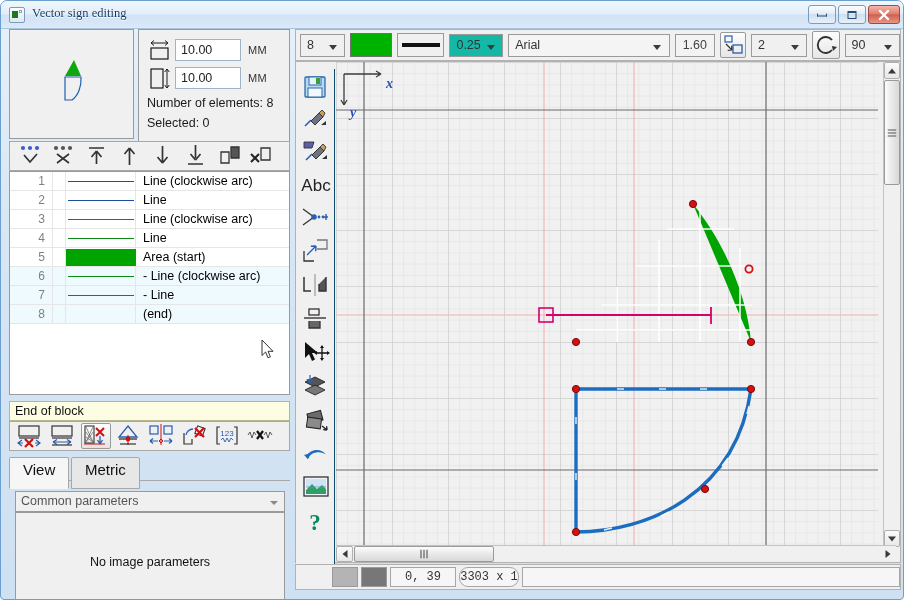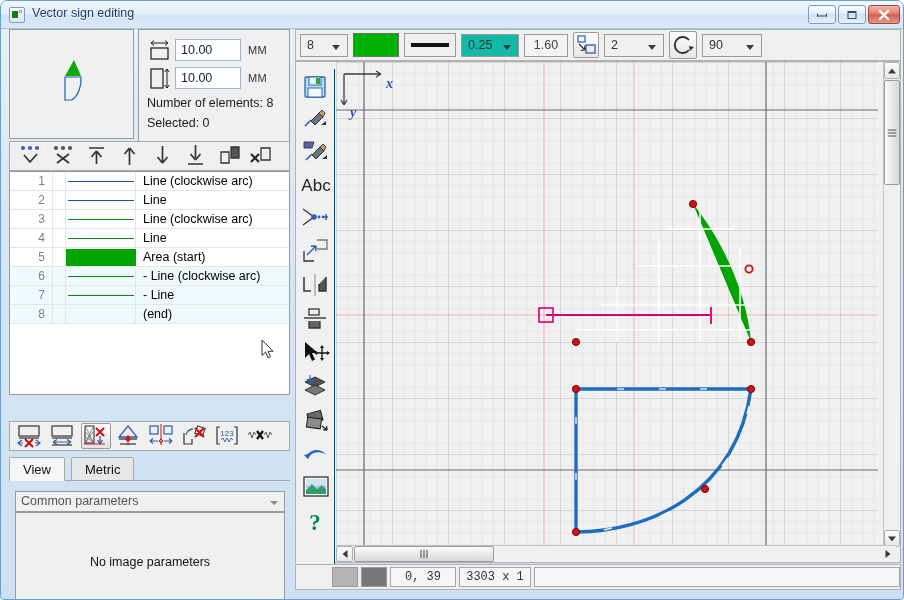--- a/index.html
+++ b/index.html
@@ -35,21 +35,21 @@
   .title-icon i {
     position: absolute; left: 2px; top: 3px; width: 6px; height: 7px;
     background: #1a7a1a; display: block;
   }
   .title-icon i.b {
     left: 9px; top: 2px; width: 3px; height: 3px; background: #ffffff;
     border: 1px solid #8aa; 
   }
   .title-text {
     position: absolute; left: 31px; top: 5px; font-size: 12.5px; color: #123a5e;
-    text-shadow: 0 1px 0 #ffffff; white-space: nowrap;
+    text-shadow: 0 1px 0 #ffffff; white-space: nowrap; font-family: Liberation Serif, serif;
   }
   .wbtns { position: absolute; right: 5px; top: 4px; display: flex; gap: 2px; }
   .wbtn {
     width: 28px; height: 19px; border-radius: 3px;
     border: 1px solid #7b9dbd;
     background: linear-gradient(180deg,#fafdff 0%,#e2eef9 45%,#cfe0f0 50%,#e7f1fb 100%);
     position: relative;
   }
   .wbtn.close {
     width: 32px;
@@ -113,22 +113,22 @@
     position: absolute; left: 4px; top: 392px; width: 281px; height: 30px;
     background: #f0f0f0; border: 1px solid #a8a8a8;
     display: flex; align-items: center; padding-left: 5px; gap: 3px;
   }
   .tb2btn { width: 30px; height: 26px; position: relative; }
   .tb2btn.on { border: 1px solid #9a9a9a; background: linear-gradient(180deg,#fefefe,#e4e4e4); border-radius: 2px; }
 
   
   .tabs { position: absolute; left: 4px; top: 428px; width: 281px; height: 24px; }
   .tab {
-    position: absolute; top: 0; height: 24px; padding: 0 13px; line-height: 23px;
-    font-size: 13px; color: #111; border: 1px solid #a8a8a8; background: #e7e7e7;
+    position: absolute; top: 0; height: 32px; padding: 0 13px; line-height: 23px;
+    font-size: 15px; color: #111; border: 1px solid #a8a8a8; background: #e7e7e7;
     border-radius: 2px 2px 0 0;
   }
   .tab.active { background: #f6f6f6; border-bottom-color: #f6f6f6; }
   .tabline { position: absolute; left: 0; top: 23px; width: 281px; height: 1px; background: #a8a8a8; }
 
   .combo2 {
     position: absolute; left: 10px; top: 462px; width: 270px; height: 21px;
     background: #f0f0f0; border: 1px solid #9a9a9a; font-size: 12.5px;
     color: #555; line-height: 19px; padding-left: 5px;
   }
@@ -401,20 +401,21 @@
           </div>
         </div>
     </div>
 
     <div style="position:absolute; left:256px; top:310px; pointer-events:none;">
       <svg width="14" height="21" viewBox="0 0 14 21">
         <path d="M1 1 L1 16.5 L4.6 13 L7 18.8 L9.4 17.8 L7.1 12.3 L12 12.3 Z" fill="#ffffff" stroke="#333" stroke-width="1"></path>
       </svg>
     </div>
 
+    <div class="eob">End of block</div>
 
     <div class="tb2">
       <div class="tb2btn">
         <svg width="28" height="25" viewBox="0 0 28 25">
           <rect x="4" y="3" width="20" height="10" fill="none" stroke="#333" stroke-width="1.2"></rect>
           <path d="M4 15 L24 15" stroke="#333" stroke-width="1.2"></path>
           <path d="M3 20 l5 0 M25 20 l-5 0 M7 17 l-4 3 l4 3 M21 17 l4 3 l-4 3" stroke="#2a5db0" stroke-width="1.2" fill="none"></path>
           <path d="M10 16 L18 24 M18 16 L10 24" stroke="#cc1111" stroke-width="2.2"></path>
         </svg>
       </div>
@@ -499,20 +500,24 @@
       <span>8</span>
       <span class="arr"></span>
     </div>
     <div class="swatch" id="colorswatch" style="background: rgb(0, 178, 0);"></div>
     <div class="widthbox">
         <div class="ln"></div>
       </div>
     <div class="combo" style="width:58px; background:#14b8a6;">
       <span>0.25</span>
       <span class="arr"></span>
+    </div>
+    <div class="combo" style="width:176px; background:#f4f4f4;">
+      <span>Arial</span>
+      <span class="arr" style="right:8px;"></span>
     </div>
     <div class="numbox rdonly" style="width:44px; text-align:center; padding-left:0;">1.60</div>
     <div class="iconbtn">
       <svg width="24" height="24" viewBox="0 0 24 24">
         <rect x="4" y="3" width="7" height="6" fill="none" stroke="#2a5db0" stroke-width="1.2"></rect>
         <rect x="12" y="12" width="9" height="8" fill="none" stroke="#2a5db0" stroke-width="1.3"></rect>
         <path d="M5 11 L11 17 M11 17 l-4.3 0.4 M11 17 l-0.4 -4.3" stroke="#333" stroke-width="1.2" fill="none"></path>
       </svg>
     </div>
     <div class="combo" style="width:60px;">
@@ -762,17 +767,17 @@
         </div>
       </div>
     </div>
   </div>
 
   <div class="statusbar">
     <div style="width:30px;"></div>
     <div class="sq" id="sqlight" style="background: rgb(180, 180, 180);"></div>
     <div class="sq" id="sqdark" style="background: rgb(119, 119, 119);"></div>
     <div class="sfield" style="width:66px;">0,  39</div>
-    <div class="sfield" style="width:72px;">3303 x 1</div>
+    <div class="sfield" style="width:60px;border-radius:9px;">3303 x 1</div>
     <div class="sfield" style="width:auto; flex:1; border-color:#a6a6a6;"></div>
   </div>
 
 </div>
 
 </body></html>

